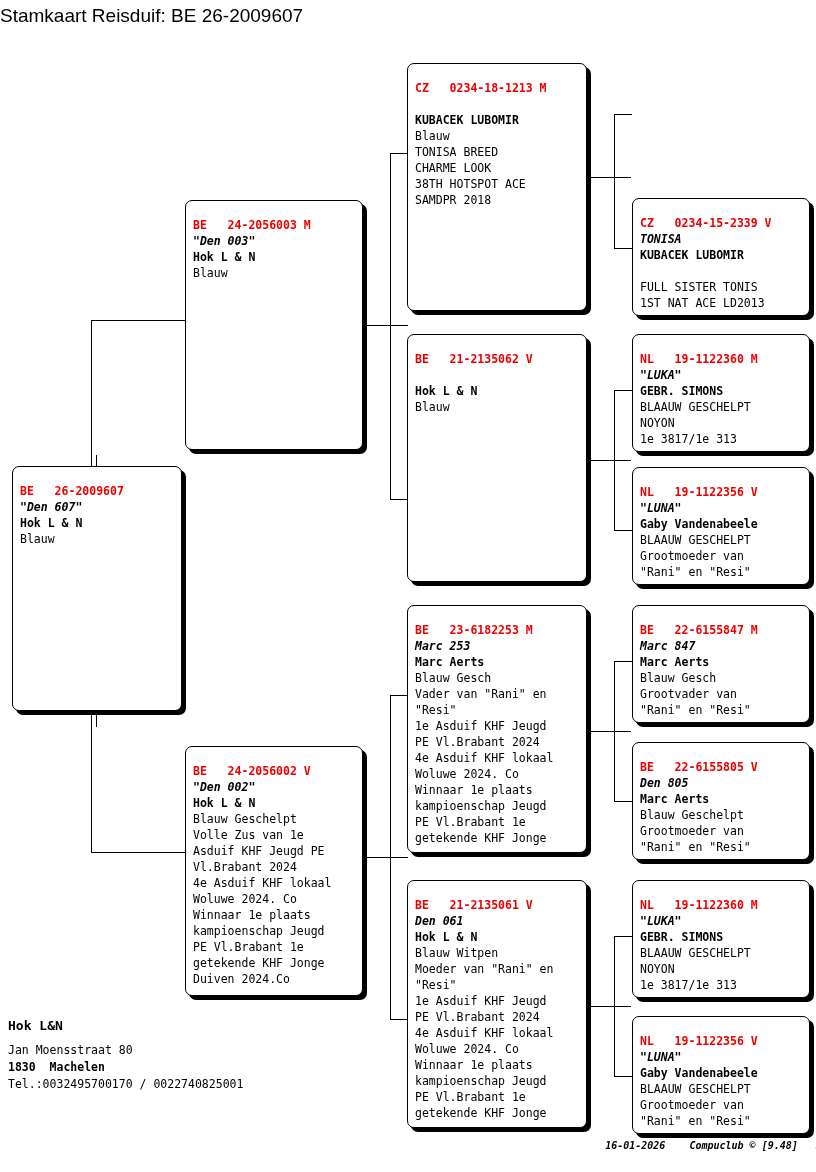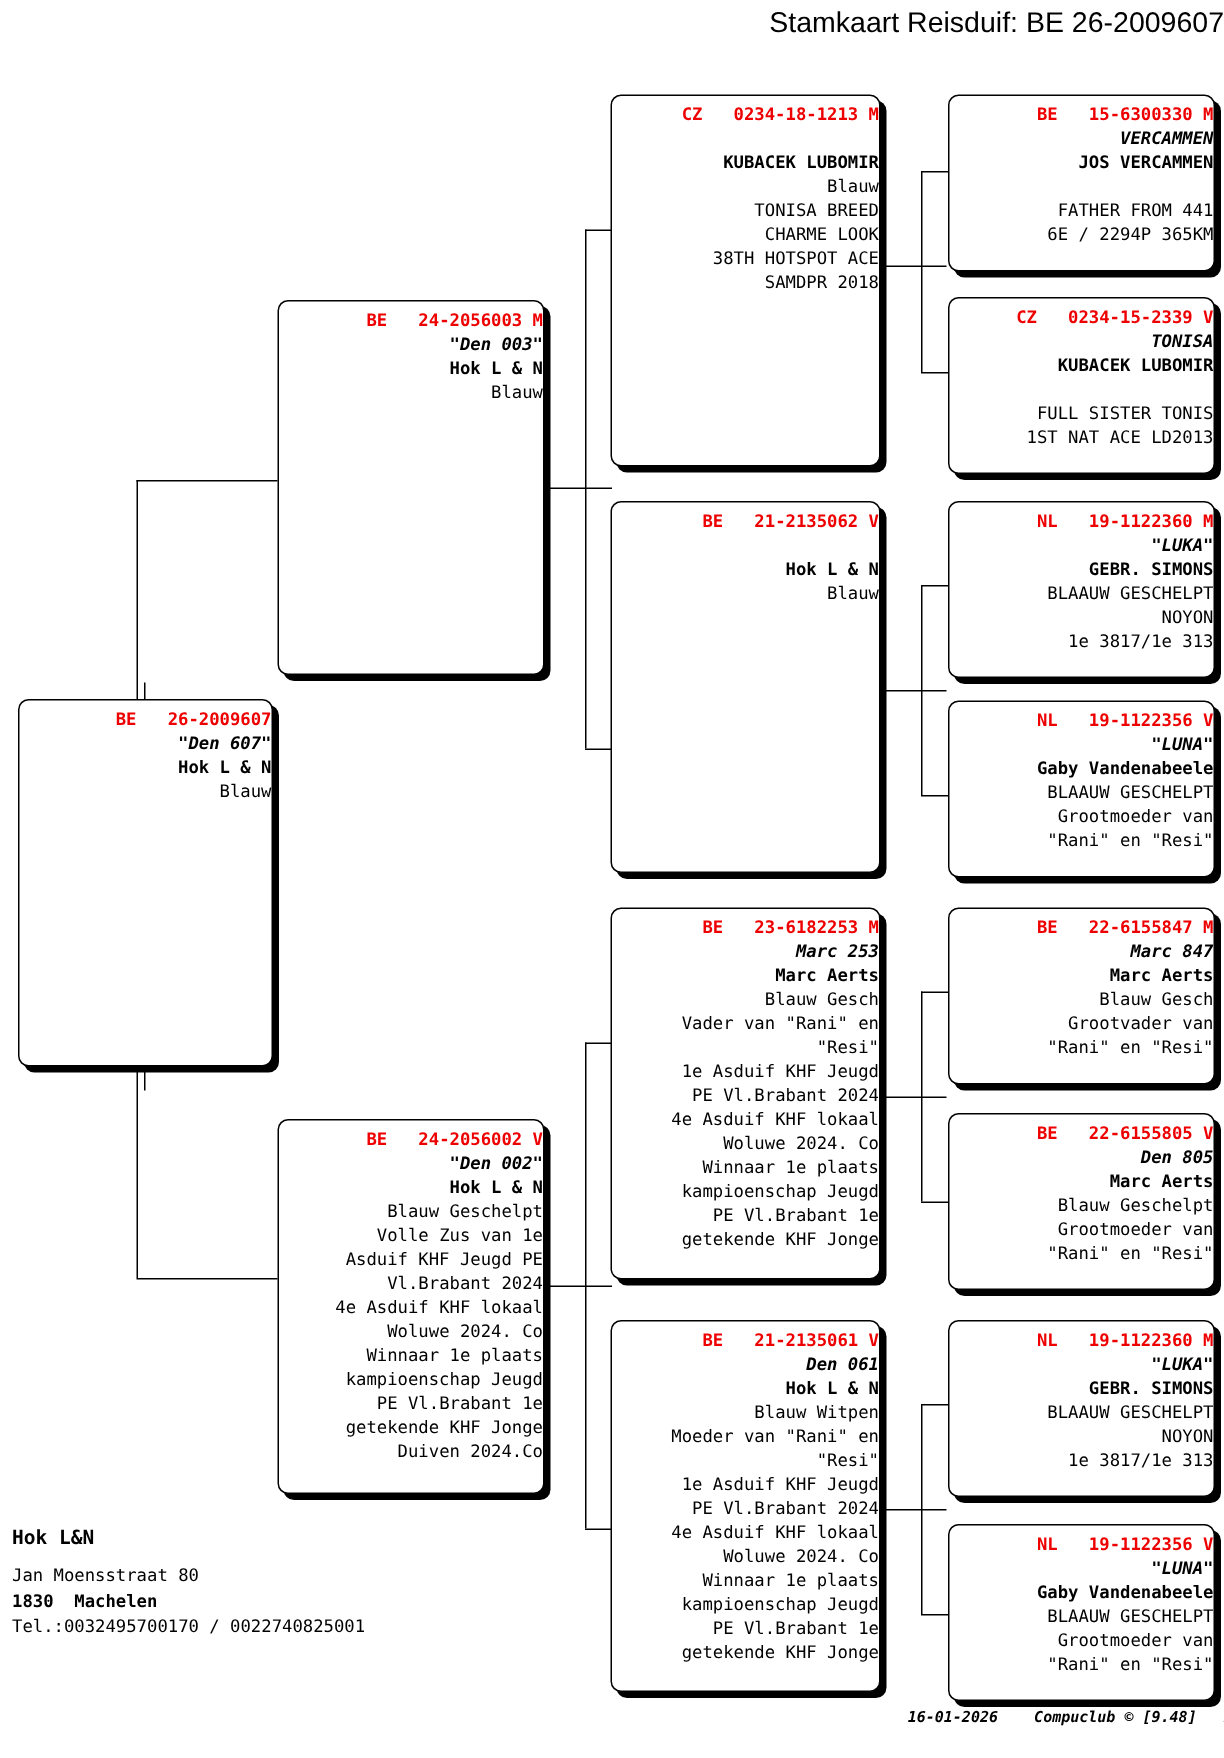--- a/index.html
+++ b/index.html
@@ -18,37 +18,36 @@
     position: absolute;
     left: 0; top: 0;
     width: 816px;
     height: 1172px;
   }
   .title {
     position: absolute;
     left: 0;
     top: 5px;
     width: 816px;
-    text-align: right;
+    text-align: left;
     font-family: "Liberation Sans", sans-serif;
     font-size: 19px;
     color: #000000;
     letter-spacing: 0px;
   }
   
   .box {
     position: absolute;
     background: #ffffff;
     border: 1px solid #000000;
     border-radius: 7px;
     box-sizing: border-box;
     box-shadow: 4px 4px 0 0 #000000;
     overflow: hidden;
-    padding: 4px 0 0 7px;
-    text-align: right;
+    padding: 16px 0 0 7px;
   }
   .box .idline {
     color: #ee0000;
     font-weight: bold;
     font-size: 11.5px;
     line-height: 16px;
     white-space: pre;
   }
   .box .nameline {
     color: #000000;
@@ -220,28 +219,20 @@
     <div class="txt">1e Asduif KHF Jeugd</div>
     <div class="txt">PE Vl.Brabant 2024</div>
     <div class="txt">4e Asduif KHF lokaal</div>
     <div class="txt">Woluwe 2024. Co</div>
     <div class="txt">Winnaar 1e plaats</div>
     <div class="txt">kampioenschap Jeugd</div>
     <div class="txt">PE Vl.Brabant 1e</div>
     <div class="txt">getekende KHF Jonge</div>
   </div>
 
-  <div class="box" style="left:632px; top:63px; width:178px; height:118px;">
-    <div class="idline">BE   15-6300330 M</div>
-    <div class="nameline">VERCAMMEN</div>
-    <div class="txt b">JOS VERCAMMEN</div>
-    <div class="txt">&nbsp;</div>
-    <div class="txt">FATHER FROM 441</div>
-    <div class="txt">6E / 2294P 365KM</div>
-  </div>
 
   <div class="box" style="left:632px; top:198px; width:178px; height:118px;">
     <div class="idline">CZ   0234-15-2339 V</div>
     <div class="nameline">TONISA</div>
     <div class="txt b">KUBACEK LUBOMIR</div>
     <div class="txt">&nbsp;</div>
     <div class="txt">FULL SISTER TONIS</div>
     <div class="txt">1ST NAT ACE LD2013</div>
   </div>
 

